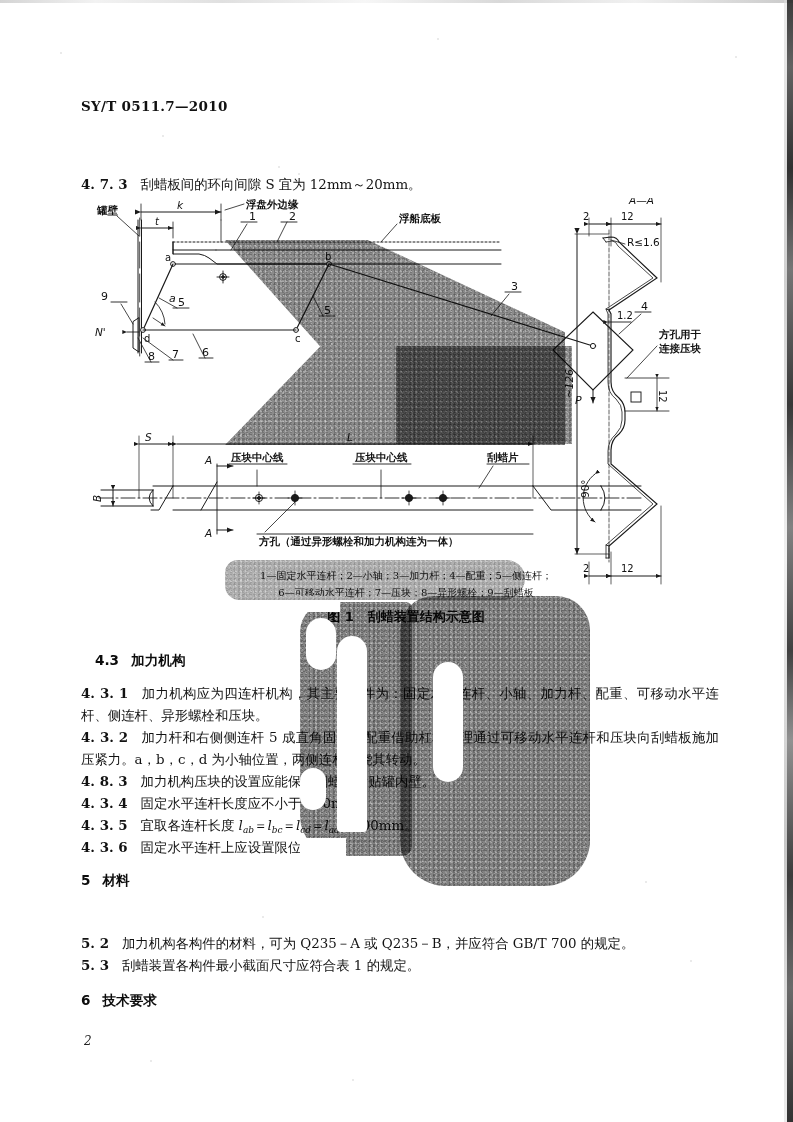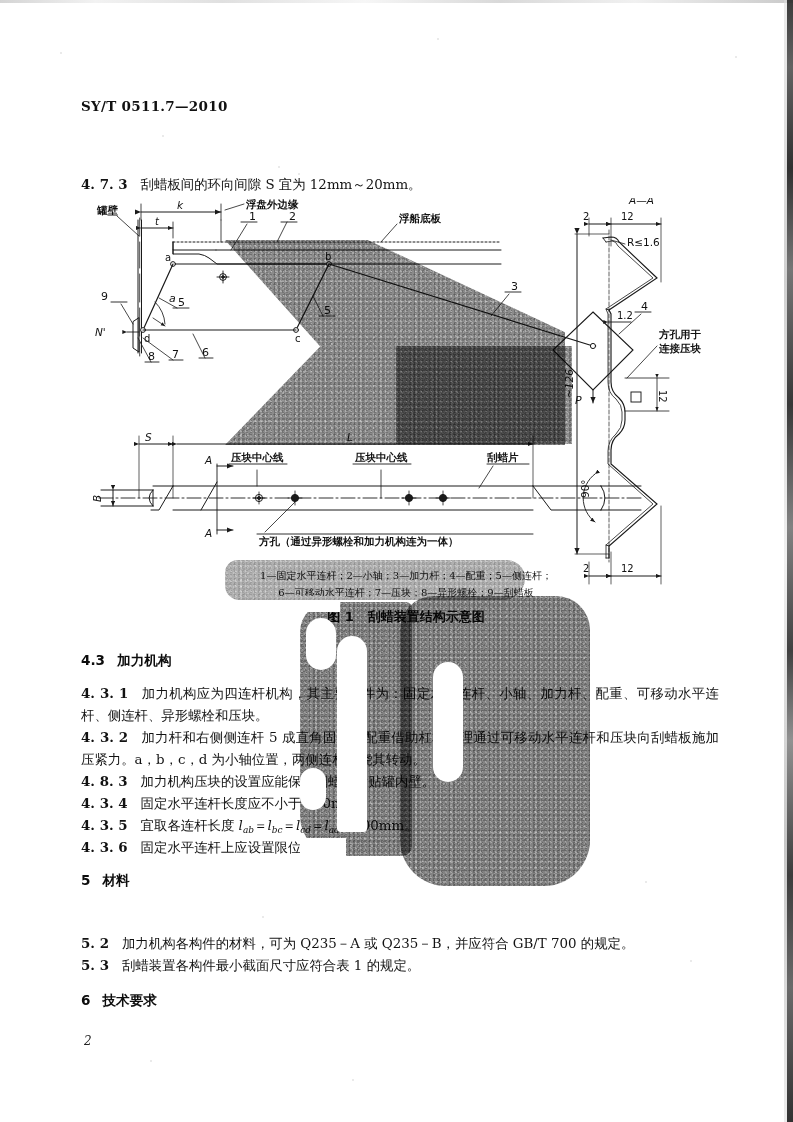--- a/index.html
+++ b/index.html
@@ -391,21 +391,21 @@
       </g>
     </svg>
   </div>
 
   <div class="fig-cap" style="top:568px;">1—固定水平连杆；2—小轴；3—加力杆；4—配重；5—侧连杆；</div>
   <div class="fig-cap" style="top:585px;">6—可移动水平连杆；7—压块；8—异形螺栓；9—刮蜡板</div>
   <div id="fig-title">
     <span>图 1</span><span class="tgap"></span><span>刮蜡装置结构示意图</span>
   </div>
 
-  <div class="heading" style="top:652px;">
+  <div class="heading" style="top:652px;margin-left:14px;">
     <span>4.3</span><span class="hgap"></span><span>加力机构</span>
   </div>
 
   <div class="clause" style="top:682px;">
     <span class="num">4. 3. 1</span><span class="gap"></span><span>加力机构应为四连杆机构，其主要构件为：固定水平连杆、小轴、加力杆、配重、可移动水平连杆、侧连杆、异形螺栓和压块。</span>
   </div>
 
   <div class="clause" style="top:726px;">
     <span class="num">4. 3. 2</span><span class="gap"></span><span>加力杆和右侧侧连杆 5 成直角固接，配重借助杠杆原理通过可移动水平连杆和压块向刮蜡板施加压紧力。a，b，c，d 为小轴位置，两侧连杆可绕其转动。</span>
   </div>

